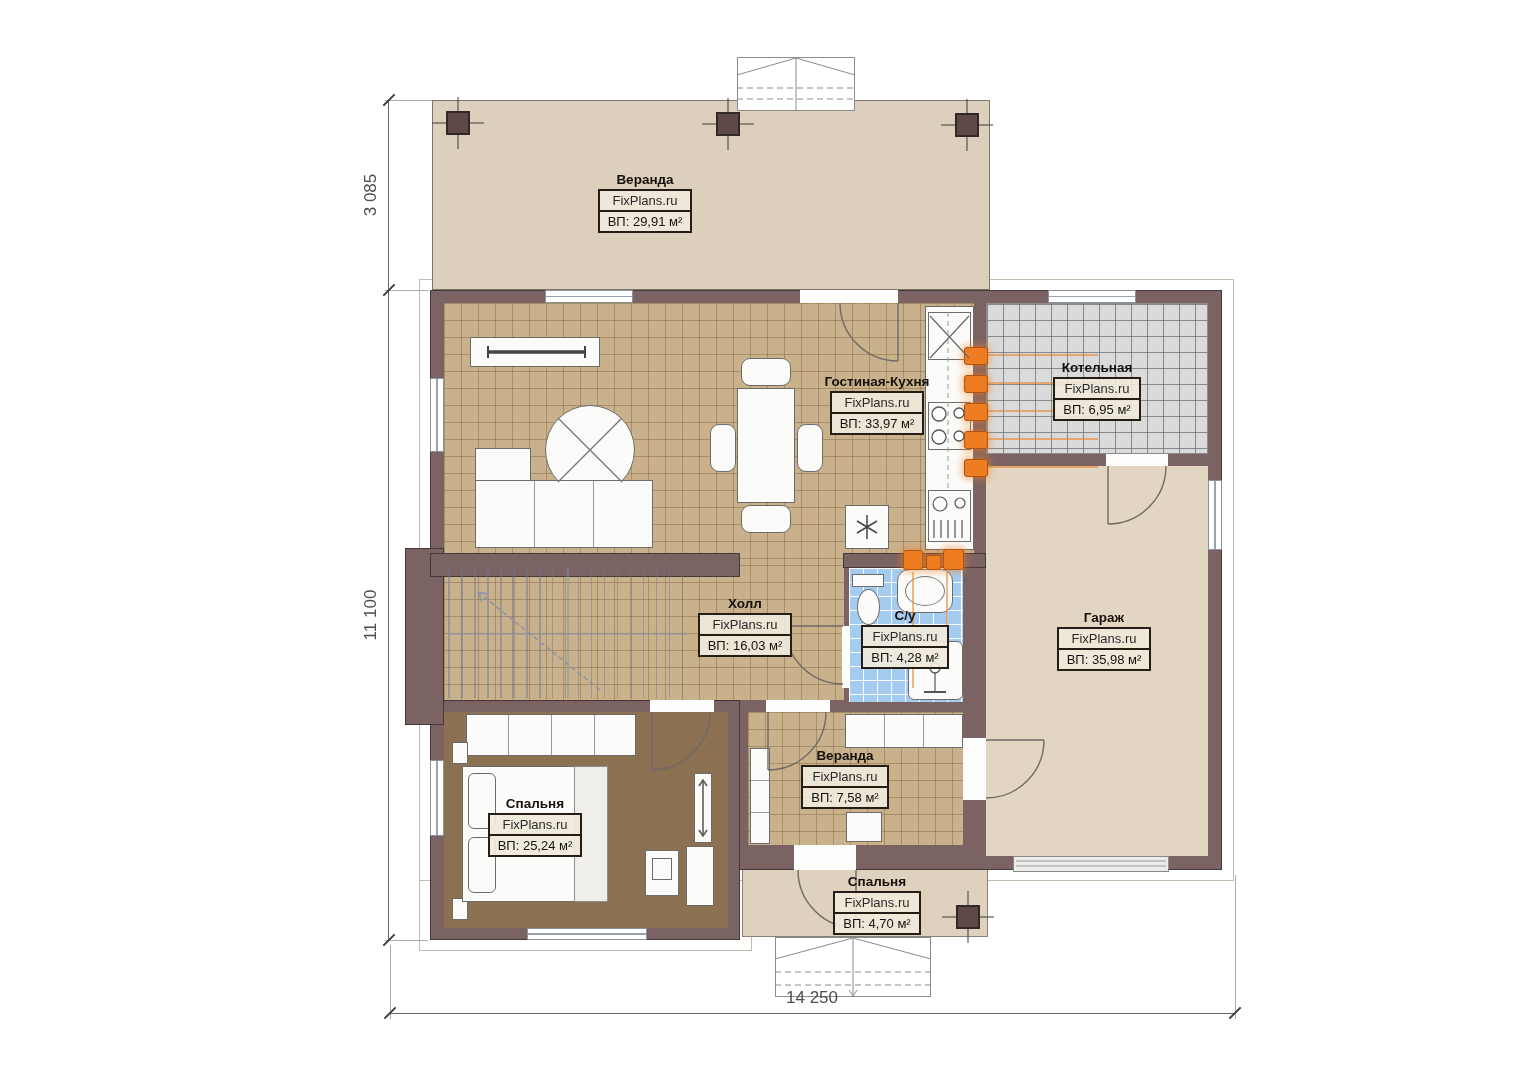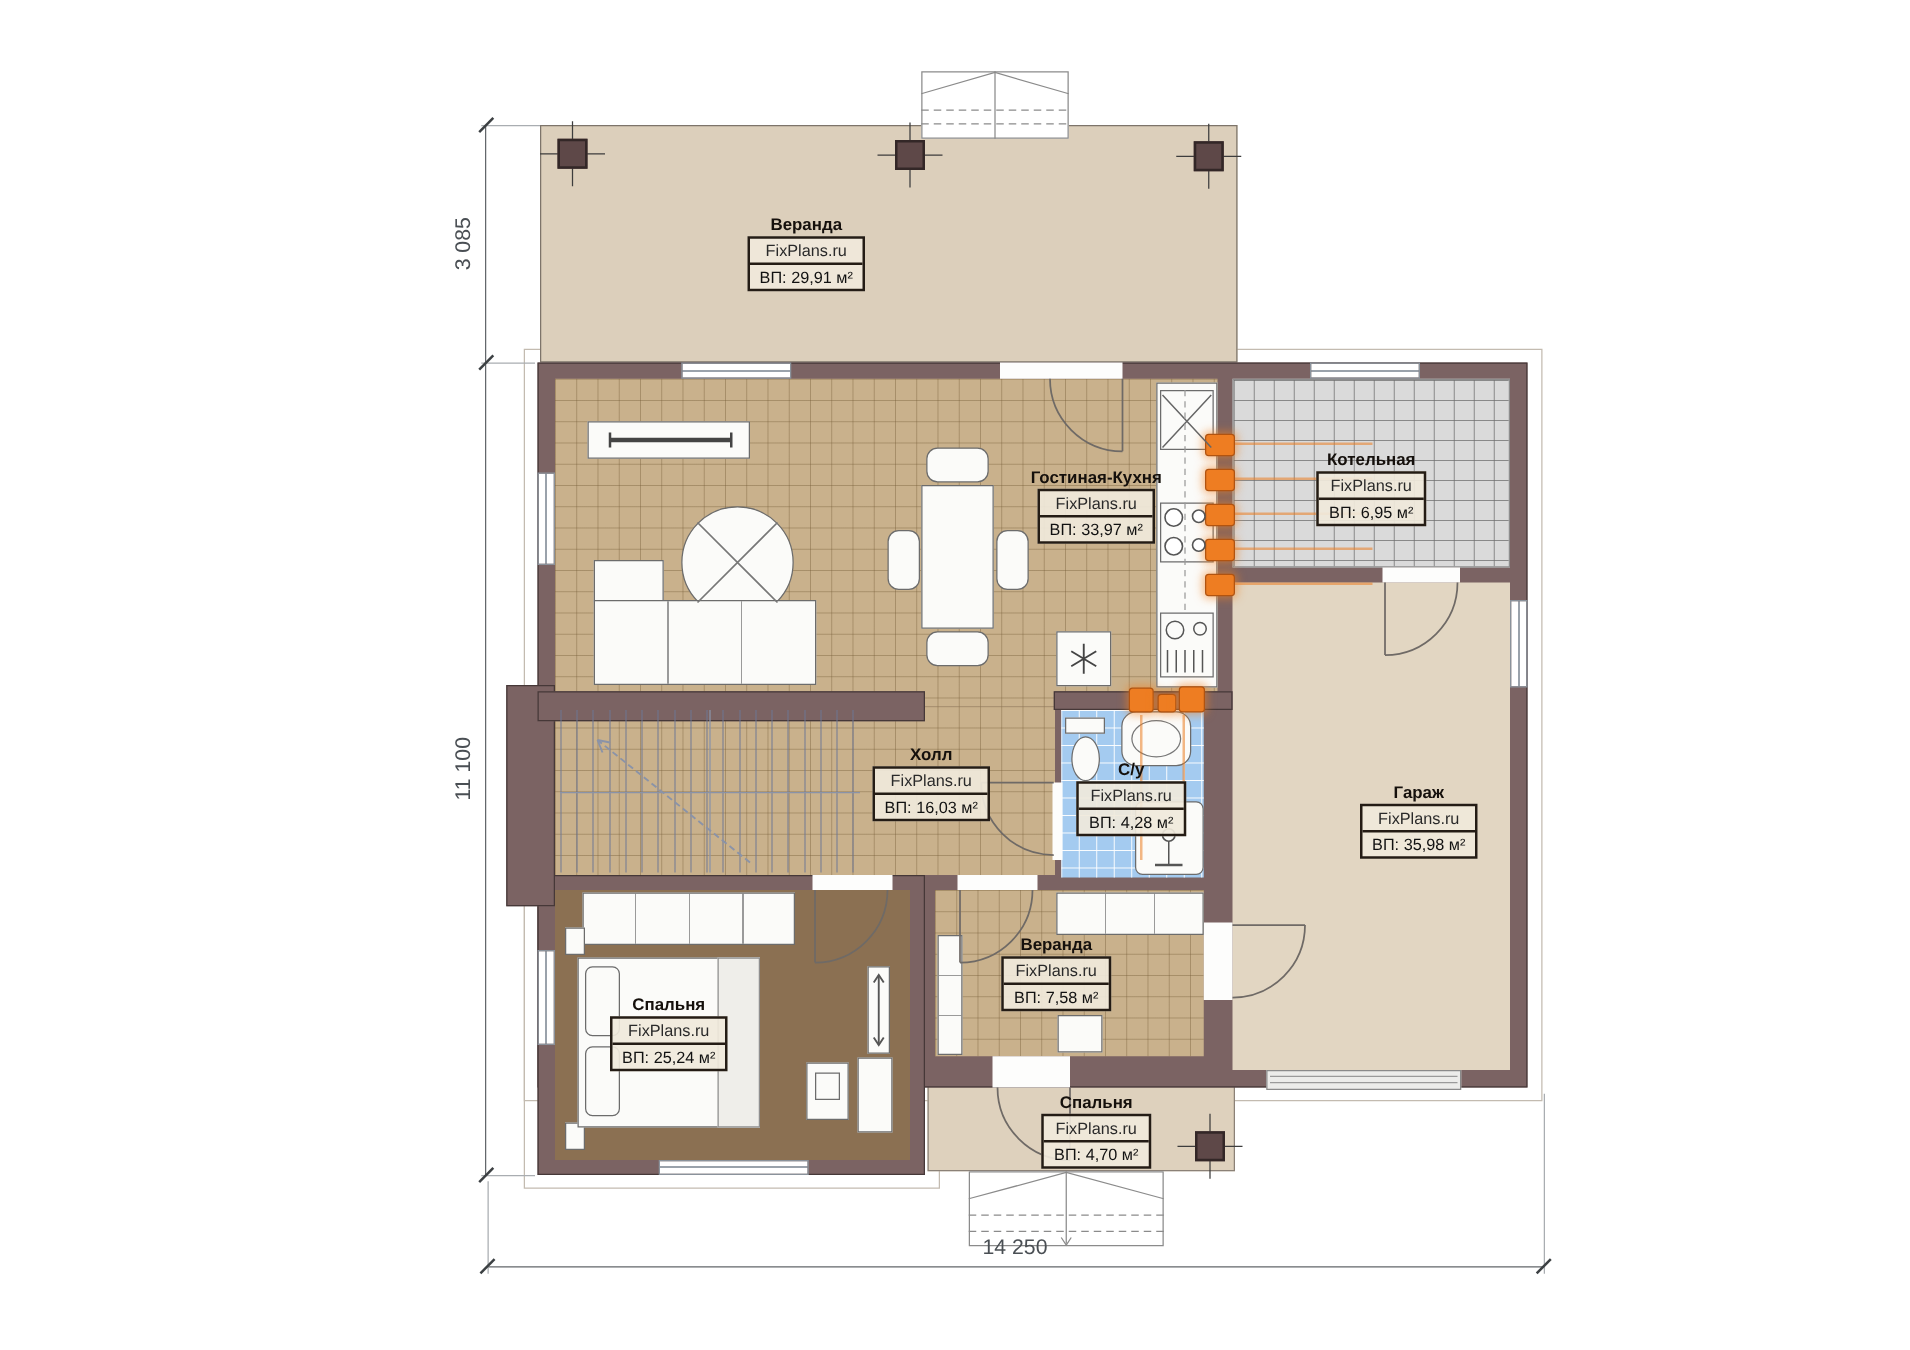--- a/index.html
+++ b/index.html
@@ -275,21 +275,21 @@
       <div class="room-area">ВП: 16,03 м²</div>
     </div>
   </div>
   <div class="room-label" style="left:835px;top:608px;width:140px;">
     <div class="room-title">С/у</div>
     <div class="room-box">
       <div class="room-brand">FixPlans.ru</div>
       <div class="room-area">ВП: 4,28 м²</div>
     </div>
   </div>
-  <div class="room-label" style="left:1065px;top:610px;width:140px;margin-top:16px;">
+  <div class="room-label" style="left:1034px;top:610px;width:140px;">
     <div class="room-title">Гараж</div>
     <div class="room-box">
       <div class="room-brand">FixPlans.ru</div>
       <div class="room-area">ВП: 35,98 м²</div>
     </div>
   </div>
   <div class="room-label" style="left:775px;top:748px;width:140px;">
     <div class="room-title">Веранда</div>
     <div class="room-box">
       <div class="room-brand">FixPlans.ru</div>

